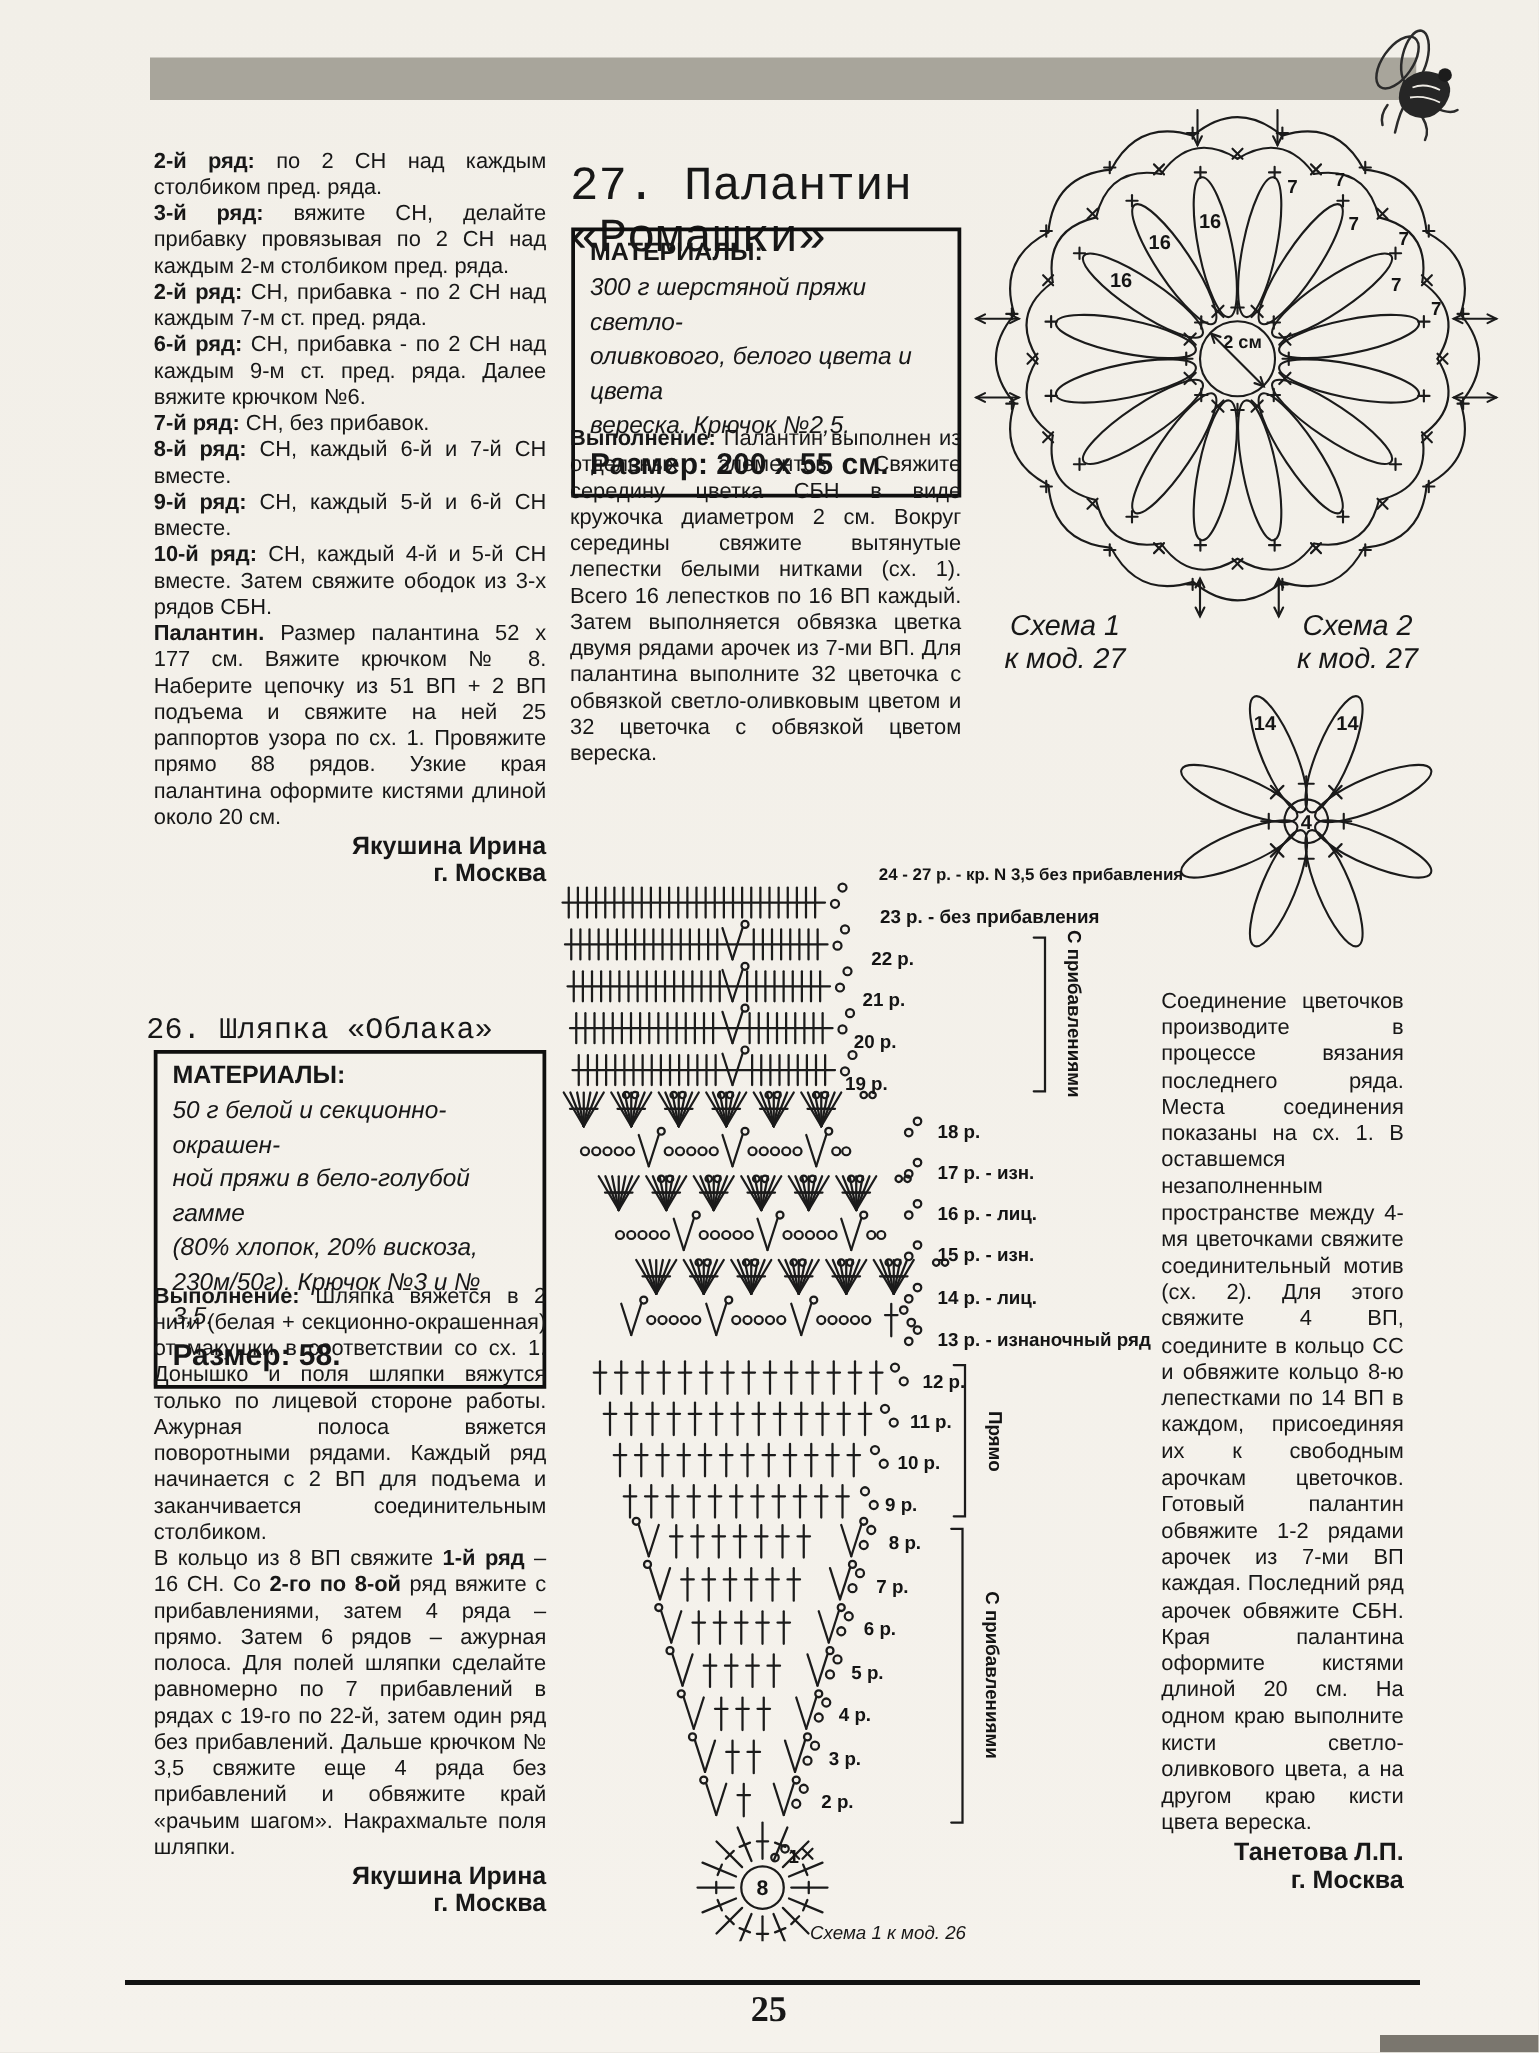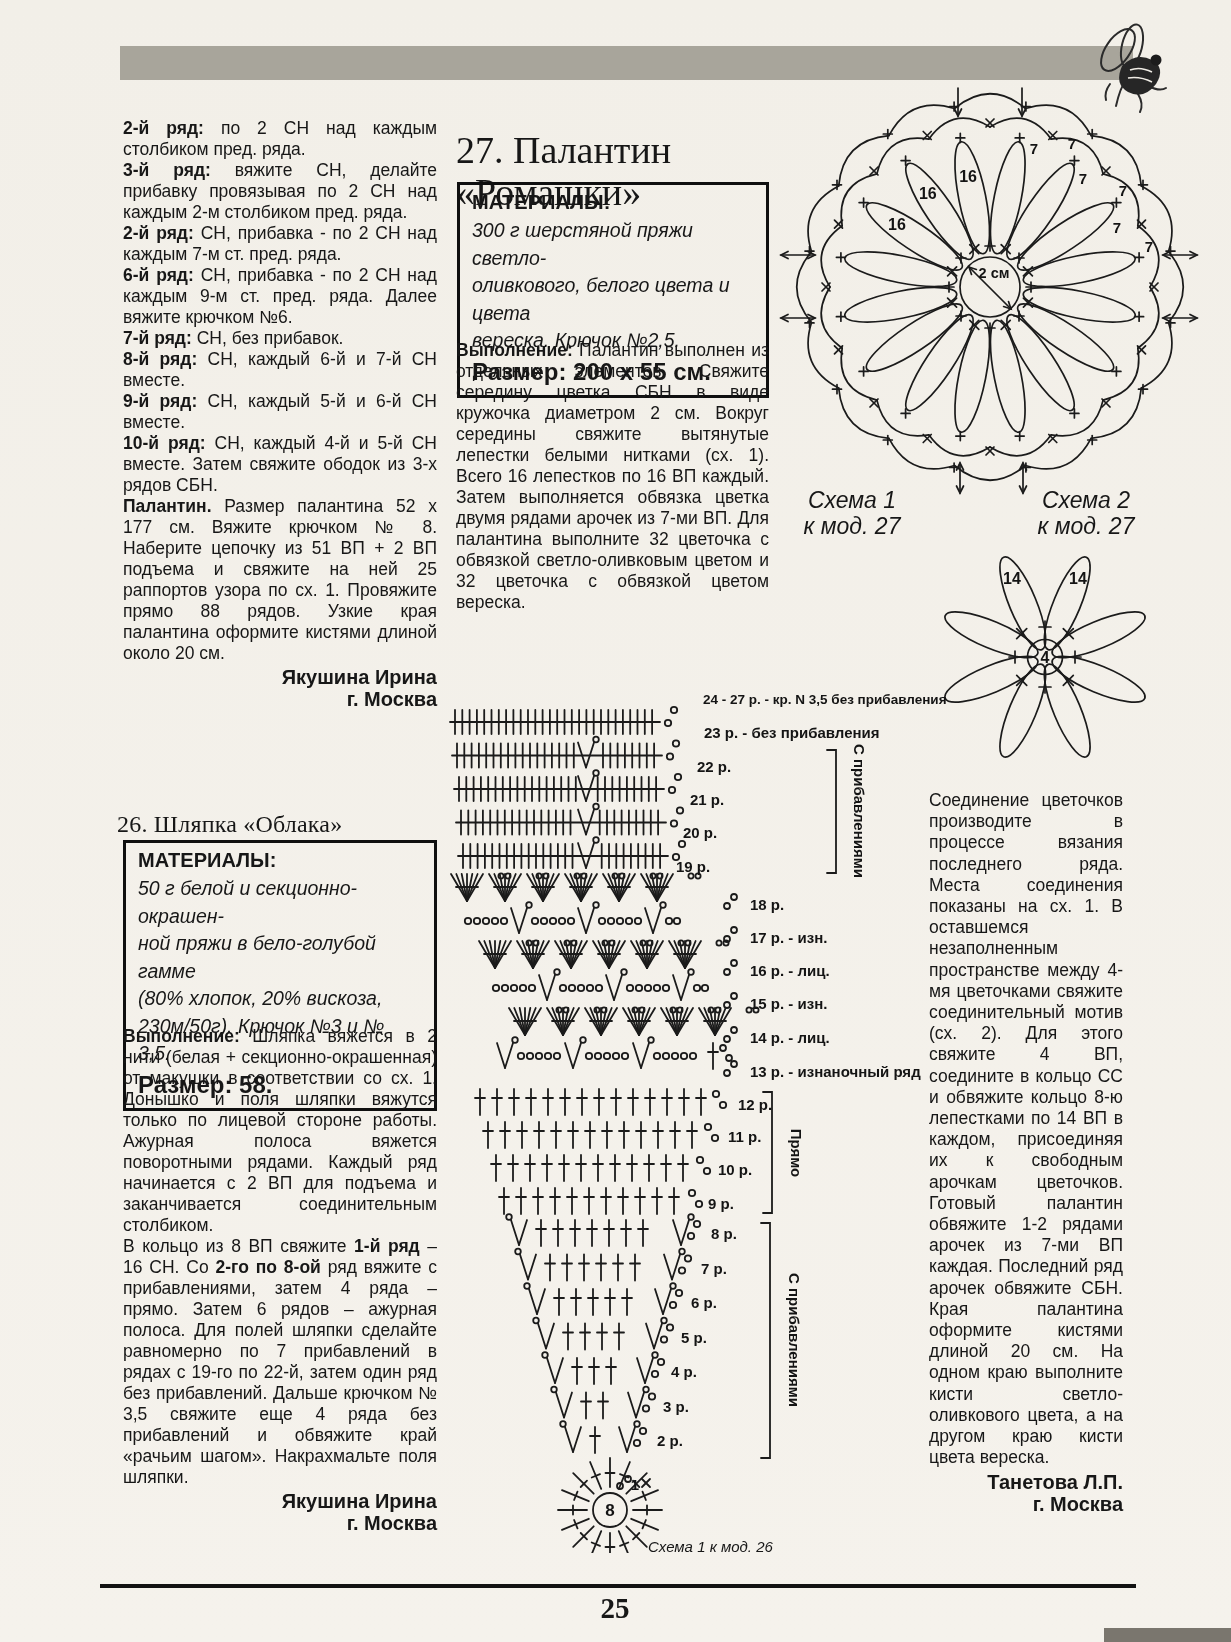--- a/index.html
+++ b/index.html
@@ -5,21 +5,21 @@
   html,body{margin:0;padding:0;background:#e8e5de;}
   .page{position:relative;width:1231px;height:1642px;background:linear-gradient(180deg,#f2efe8,#f5f2ec);
         font-family:"Liberation Sans","DejaVu Sans",sans-serif;color:#171717;overflow:hidden;}
   .topbar{position:absolute;left:120px;top:46px;width:1013px;height:34px;background:#a8a59b;}
   .flybox{position:absolute;left:1086px;top:14px;width:86px;height:100px;}
   .txtcol{position:absolute;}
   .para{margin:0;text-align:justify;font-size:17.5px;line-height:21px;}
   .para .lead{font-weight:bold;}
   .bd{font-weight:bold;}
   .sig{font-weight:bold;text-align:right;font-size:20px;line-height:22px;margin-top:2px;}
-  .serif{font-family:Liberation Serif, serif;margin-top:35px;}
+  .serif{font-family:Liberation Mono, monospace;margin-top:35px;}
   #hat-title{position:absolute;left:117px;top:776px;width:324px;font-size:24px;font-weight:400;white-space:nowrap;letter-spacing:.2px;}
   #shawl-title{position:absolute;left:456px;top:94px;width:330px;font-size:38px;line-height:42px;font-weight:400;}
   .matbox{position:absolute;border:3px solid #0f0f0f;padding:6px 12px 9px;box-sizing:border-box;}
   .mat-title{font-size:20px;font-weight:bold;margin-bottom:3px;}
   .mat-line{font-size:19.5px;font-style:italic;line-height:27.5px;}
   .mat-size{font-size:24px;font-weight:bold;margin-top:3px;}
   #blockA{left:123px;top:118px;width:314px;}
   #hat-mat{left:123px;top:840px;width:314px;}
   #hat-exec{left:123px;top:1026px;width:314px;}
   #shawl-mat{left:457px;top:182px;width:312px;}

